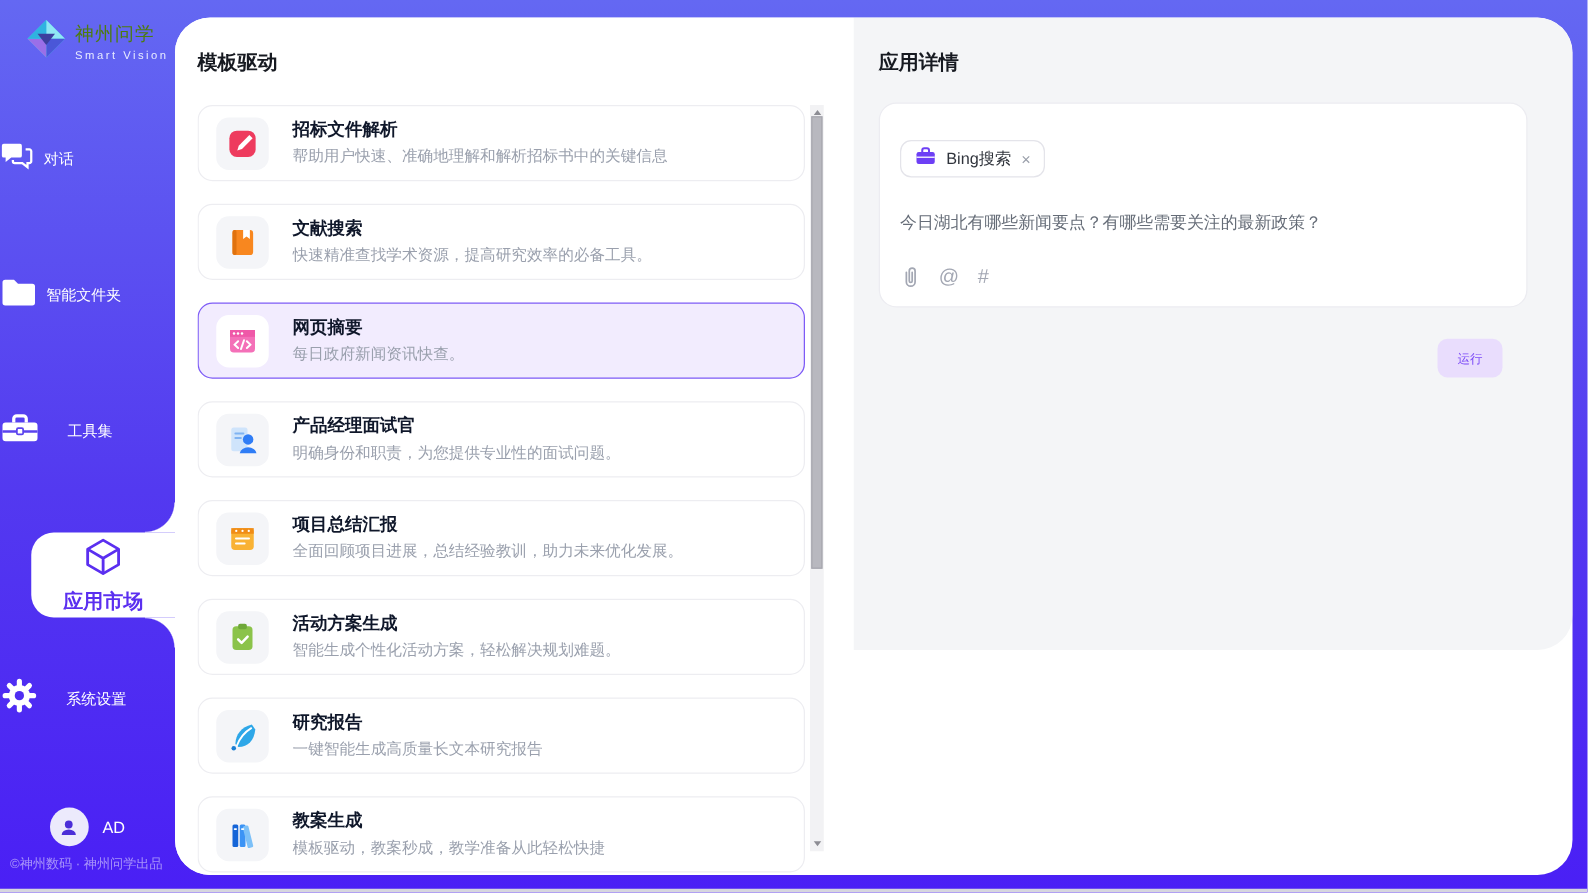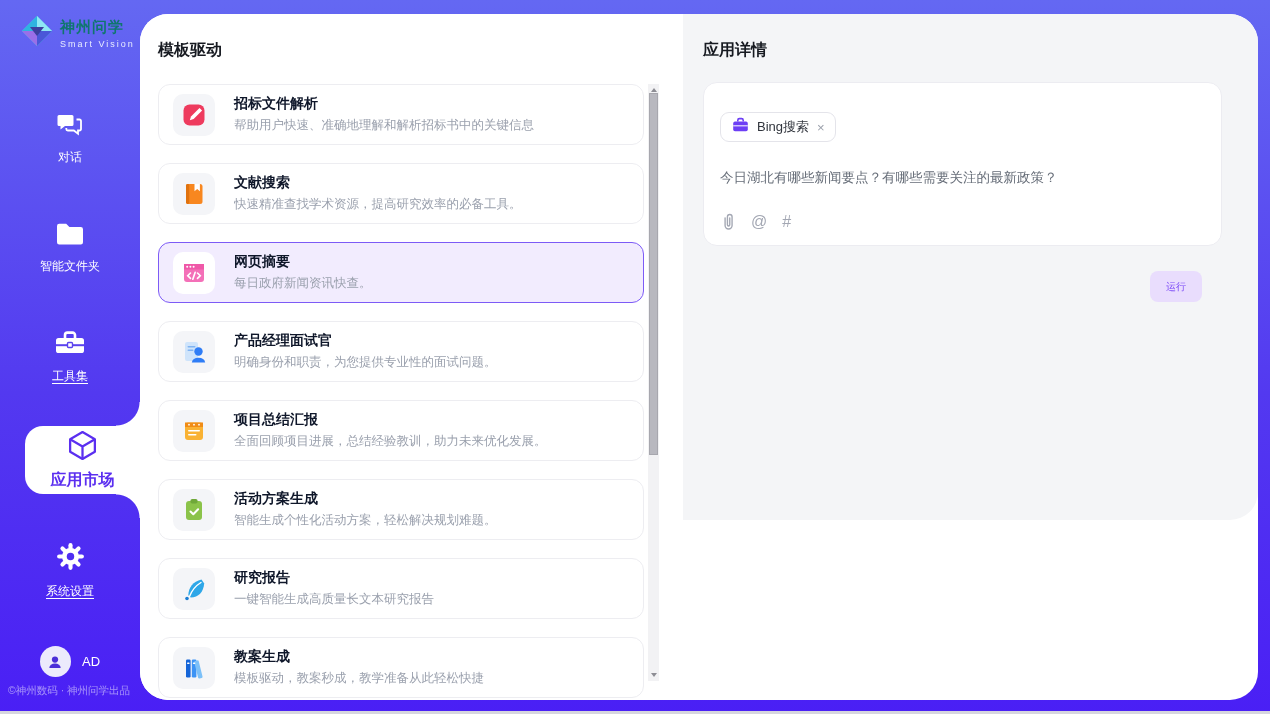--- a/index.html
+++ b/index.html
@@ -7,25 +7,25 @@
   body {
     font-family:"Liberation Sans","DejaVu Sans",sans-serif;
     background:linear-gradient(180deg,#6468f2 0%,#5339f0 55%,#4a1ff5 100%);
     position:relative;
   }
   .bottom-edge { position:absolute; left:0; bottom:0; width:100%; height:3px; background:#d6d6de; }
 
   
   .sidebar { position:absolute; left:0; top:0; width:140px; height:714px; }
   .logo { position:absolute; left:20px; top:14px; display:flex; align-items:center; gap:6px; }
-  .logo-text .cn { color:#0f766e; font-weight:bold; font-size:15px; letter-spacing:1px; }
+  .logo-text .cn { color:#4d7c0f; font-weight:normal; font-size:15px; letter-spacing:1px; }
   .logo-text .en { color:#e8ecff; font-size:9px; letter-spacing:2px; margin-top:2px; }
-  .nav-item { position:absolute; left:0; width:140px; display:flex; flex-direction:column; align-items:center; gap:7px; cursor:pointer; }
+  .nav-item { position:absolute; left:0; width:140px; display:flex; flex-direction:row; align-items:center; gap:7px; cursor:pointer; }
   .nav-item .label { color:#ffffff; font-size:12px; }
-  .nav-item .label.underline { text-decoration:underline; text-underline-offset:3px; }
+  .nav-item .label.underline { text-underline-offset:3px;margin-left:15px; }
   .nav-chat { top:111px; }
   .nav-folder { top:221px; }
   .nav-tools { top:329px; }
   .nav-settings { top:541px; }
 
   .nav-active-bump { position:absolute; left:25px; top:426px; width:115px; height:68px; background:#ffffff; border-radius:18px 0 0 18px; display:flex; flex-direction:column; align-items:center; justify-content:center; gap:4px; cursor:pointer; }
   .bump-fillet { position:absolute; right:0; width:24px; height:24px; }
   .bump-fillet.top { top:402px; background:radial-gradient(circle 24px at 0 0, rgba(0,0,0,0) 23px, #ffffff 24px); }
   .bump-fillet.bottom { top:494px; background:radial-gradient(circle 24px at 0 100%, rgba(0,0,0,0) 23px, #ffffff 24px); }
   .nav-active-bump .label { color:#5b2ff0; font-size:16px; font-weight:bold; }

